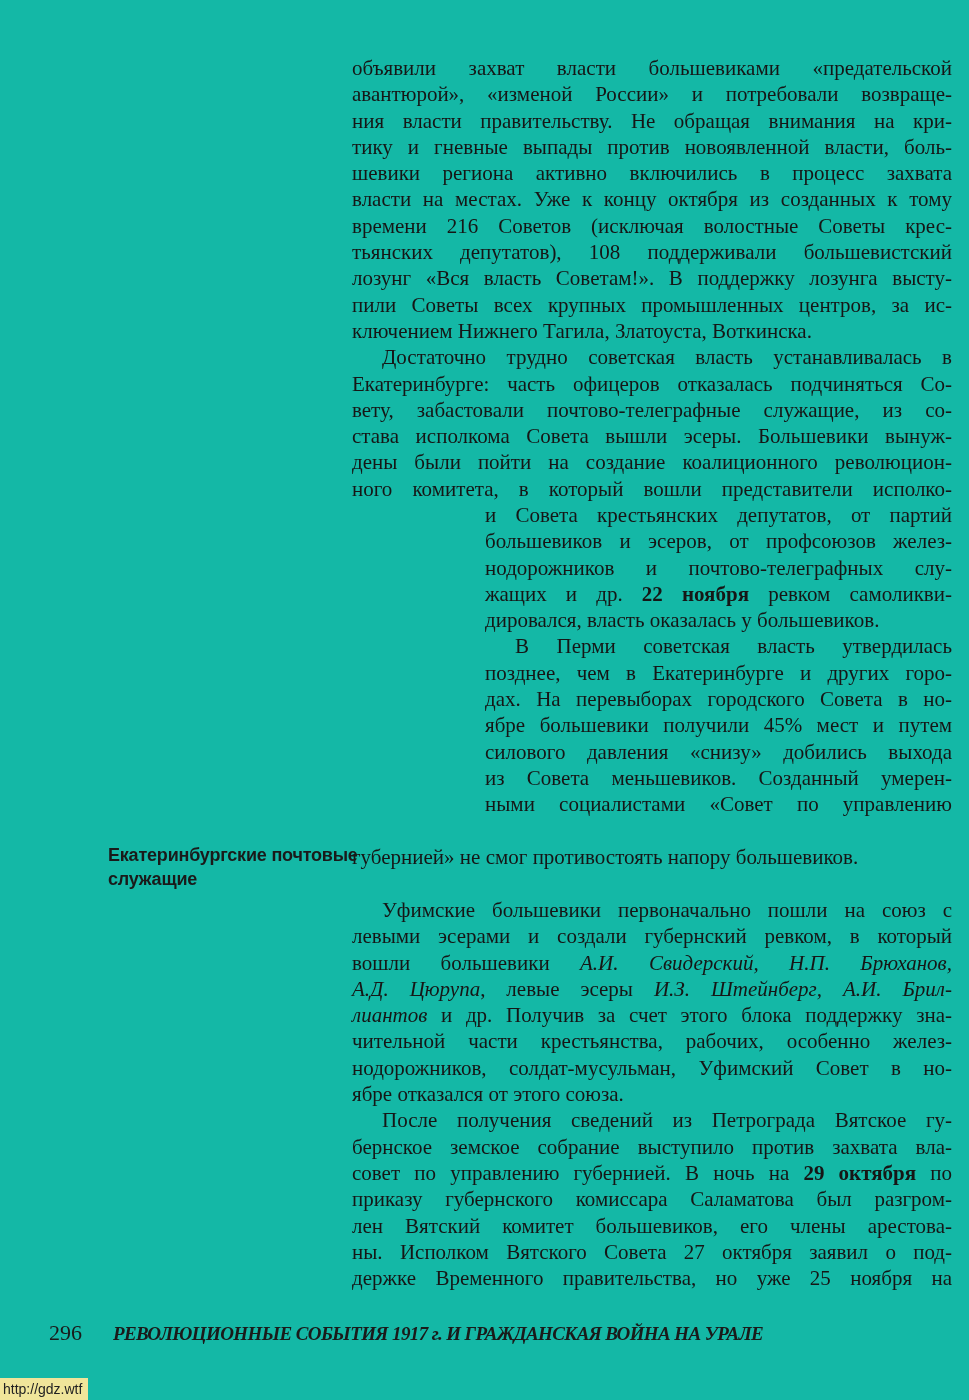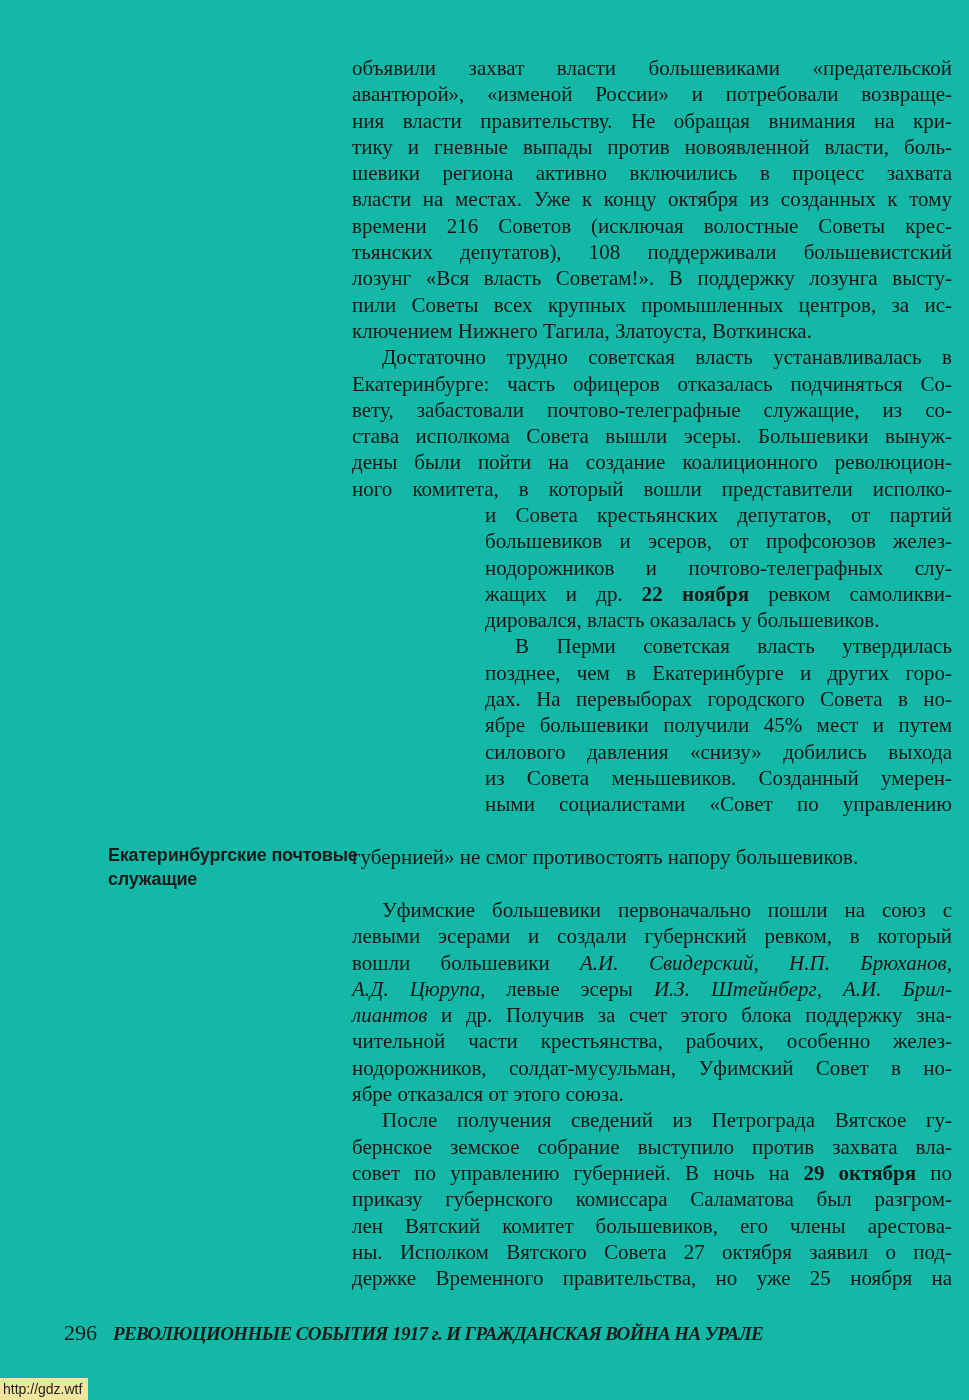--- a/index.html
+++ b/index.html
@@ -34,21 +34,21 @@
   .caption {
     position:absolute;
     left:108px; top:843px; width:250px;
     font-family:"Liberation Sans", sans-serif;
     font-size:18px; line-height:24px;
     font-weight:bold; letter-spacing:-0.2px;
     color:#1a1a1a;
   }
   .page-number {
     position:absolute;
-    left:64px; top:1320px;
+    left:49px; top:1320px;
     font-size:22px; color:#1a1a1a;
   }
   .running-title {
     position:absolute;
     left:113px; top:1323px;
     font-size:19px;
     font-weight:bold; font-style:italic;
     letter-spacing:-0.6px;
     white-space:nowrap;
     color:#1a1a1a;

